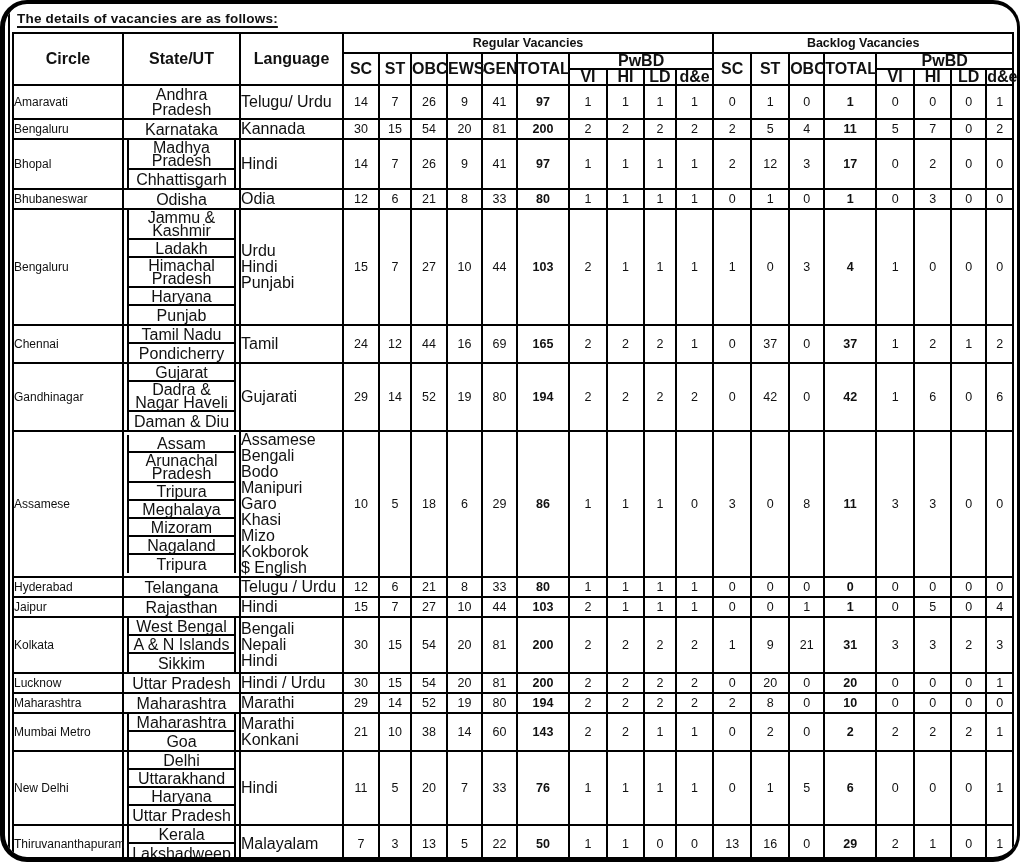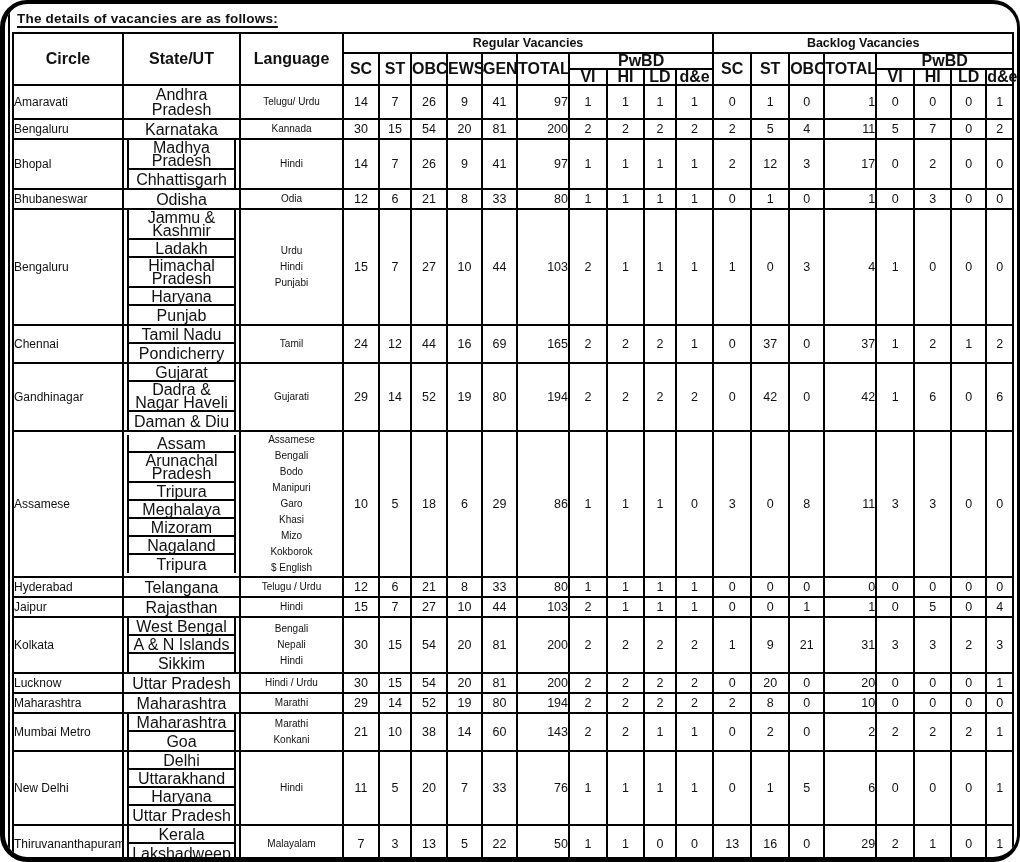--- a/index.html
+++ b/index.html
@@ -59,42 +59,42 @@
     text-align: left;
     padding: 1px 1px 1px 3px;
     line-height: 14px;
   }
   td.num {
     font-size: 12.5px;
     text-align: center;
     line-height: 18px;
     padding: 2px 0;
   }
-  td.num.totcol { font-weight: normal; text-align: right; }
+  td.num.totcol { font-weight: bold; }
   td.statecell { padding: 0; font-size: 16px; text-align: center; }
   .state-single { line-height: 15px; padding: 1px 2px; }
   .state-stack {
     display: flex; flex-direction: column;
     height: 100%; width: 100%;
   }
   .state-box {
     flex: 1 1 auto;
     min-height: 18px;
     display: flex; align-items: center; justify-content: center;
     border-left: 2px solid #000;
     border-right: 2px solid #000;
     border-bottom: 2px solid #000;
     margin: 0 3px;
     line-height: 13px;
     padding: 1px 1px;
   }
   .state-box:last-child { border-bottom: none; }
   td.langcell {
-    font-size: 10px;
-    text-align: center;
+    font-size: 16px;
+    text-align: left;
     padding: 1px 1px;
   }
   .lang-line { line-height: 16px; }
   tr.totalrow td { font-weight: bold; }
   td.total-label {
     font-size: 12.5px; text-align: center; font-weight: bold;
     padding: 3px 0;
   }
 </style>
 </head>

